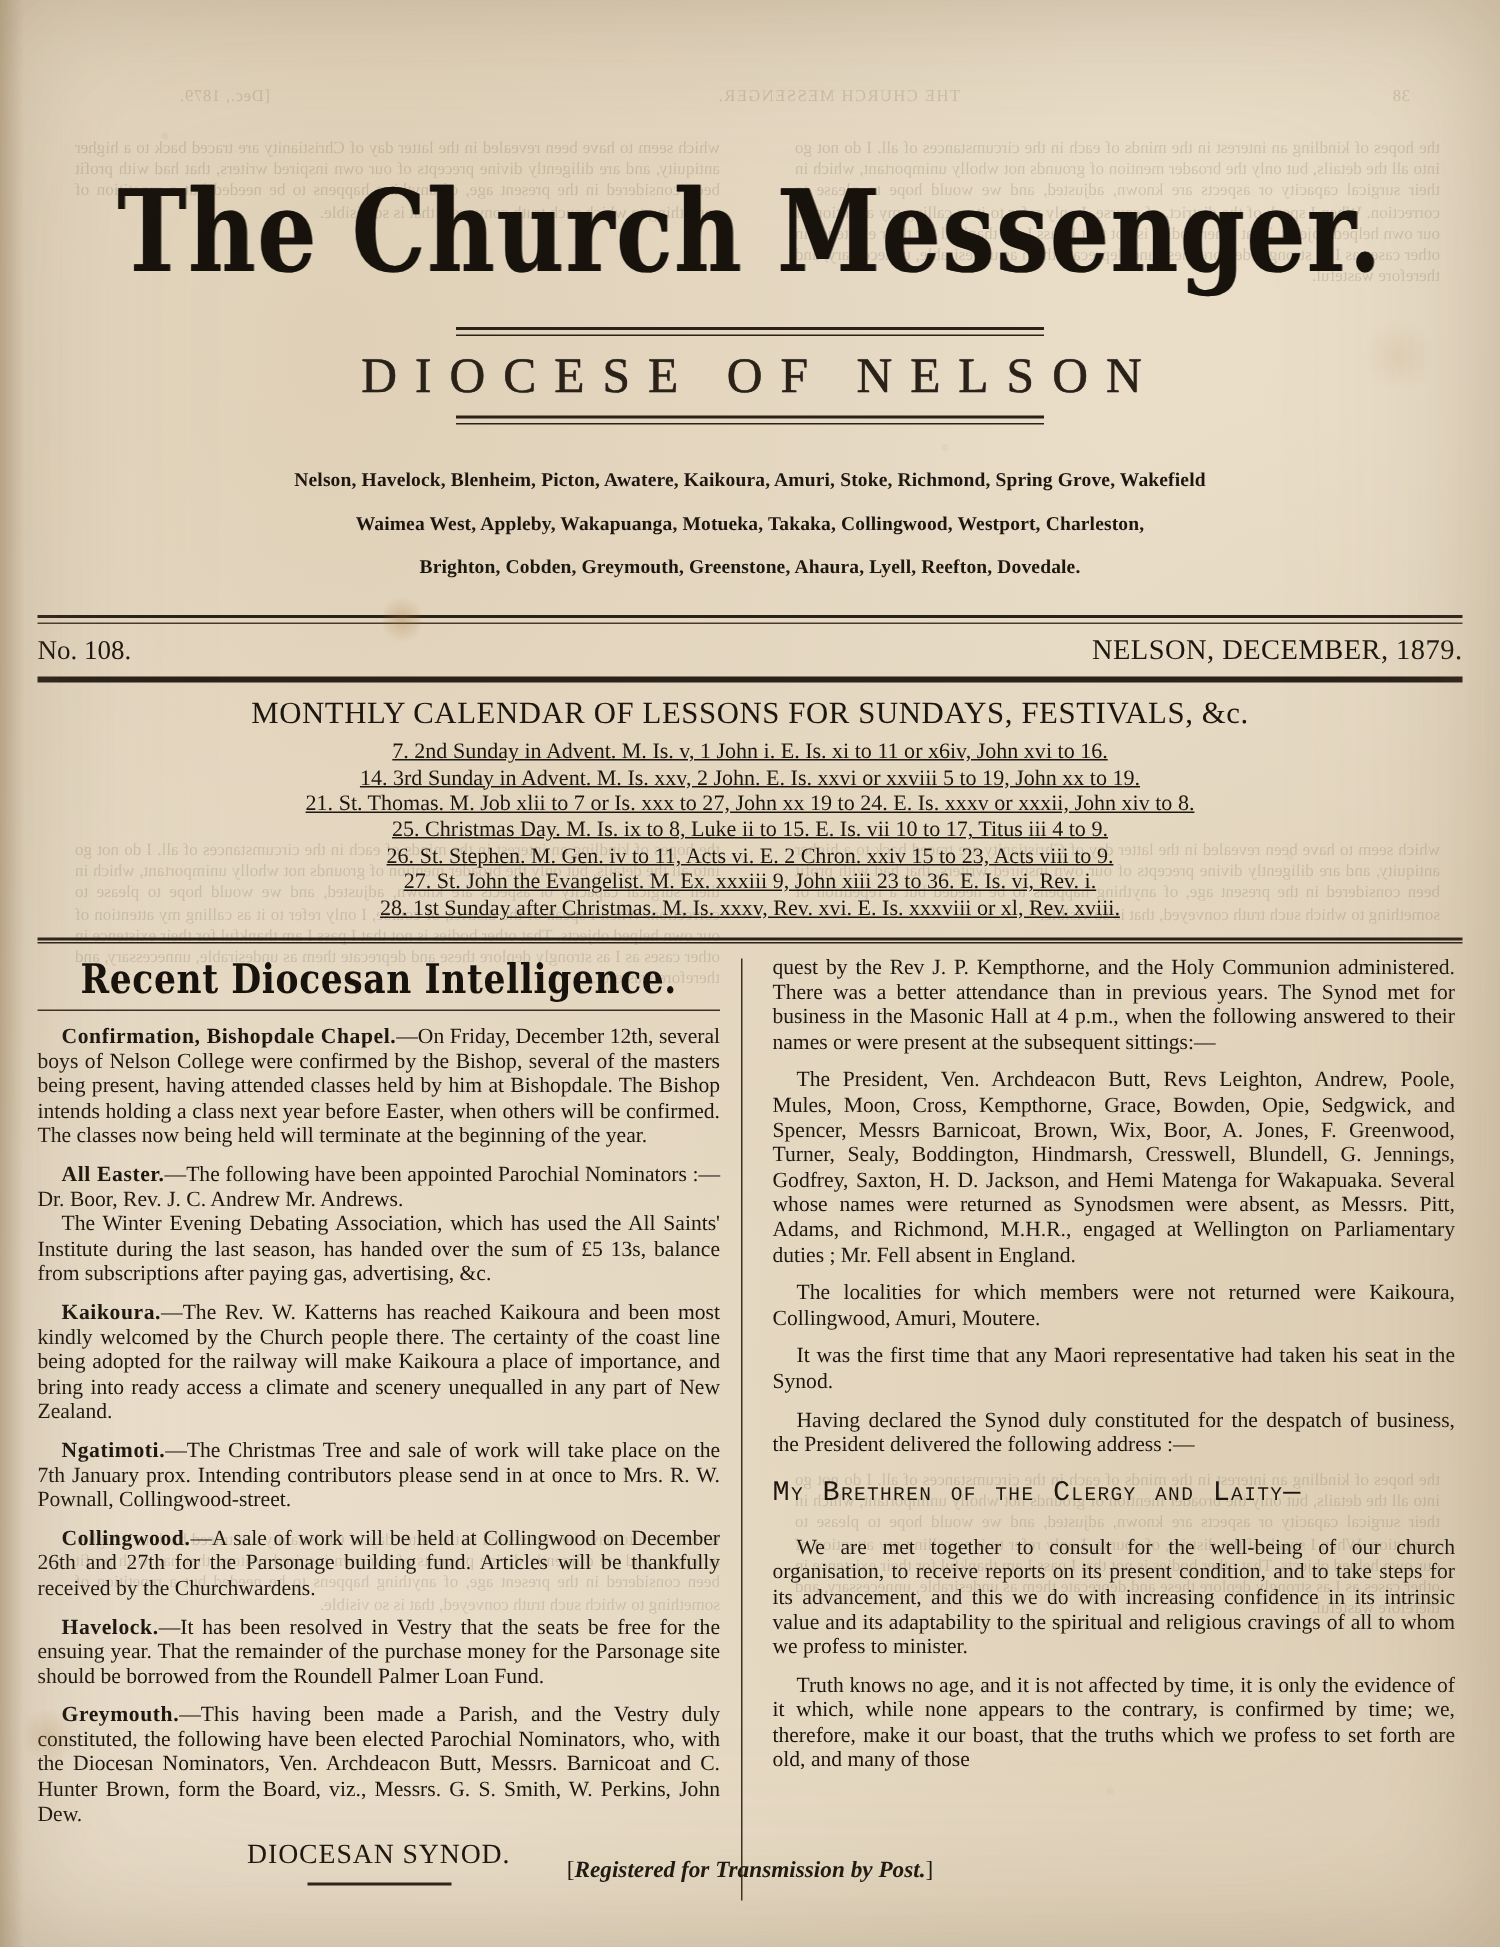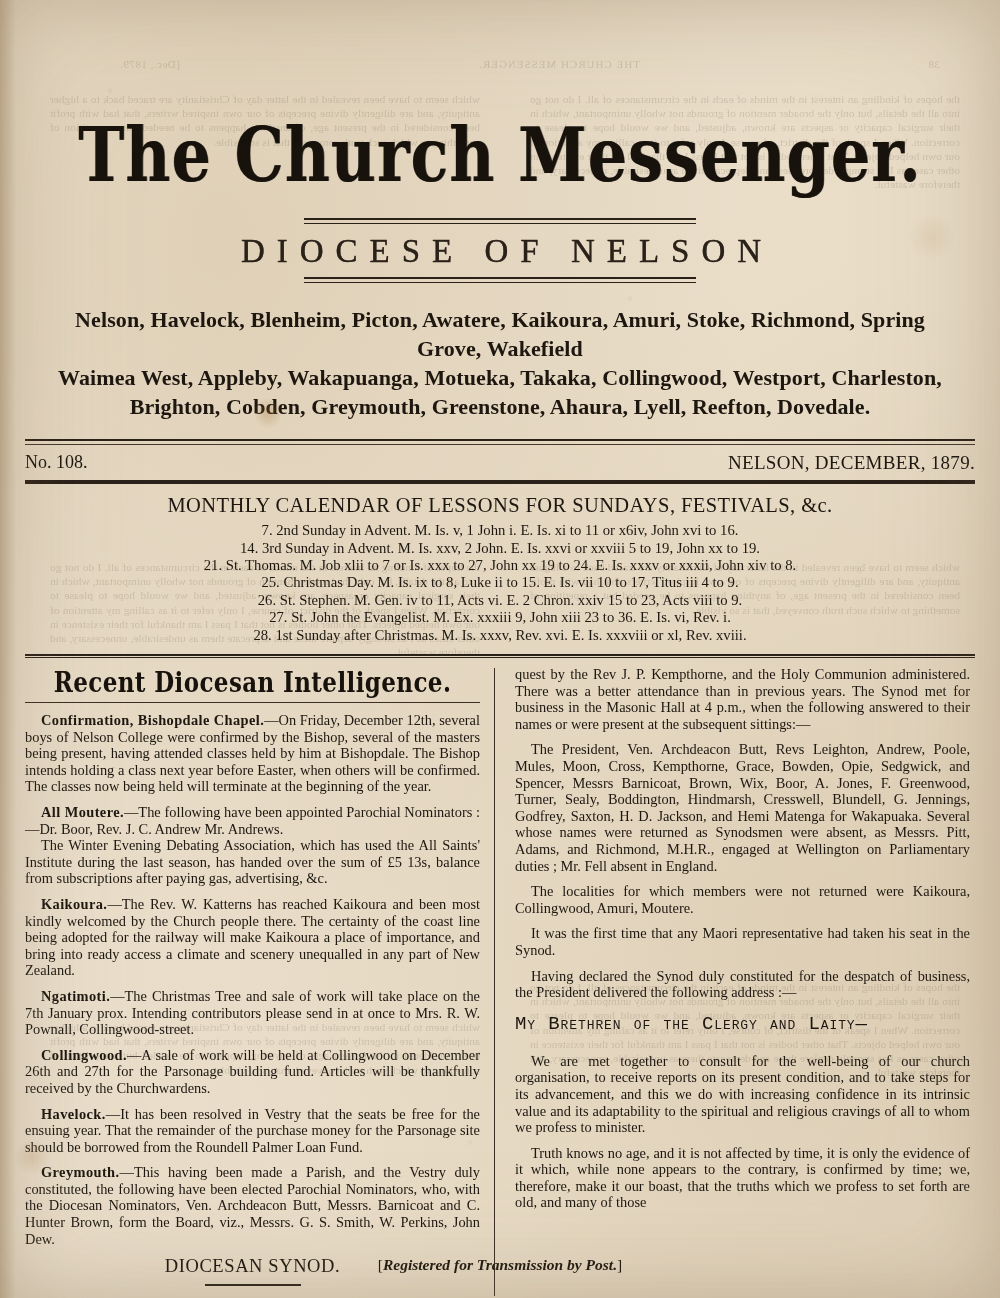--- a/index.html
+++ b/index.html
@@ -95,21 +95,21 @@
     -webkit-text-stroke: 0.3px #2a2119;
     text-shadow: 0 0 .6px rgba(42,33,25,.5);
   }
 
   .places {
     margin: 22px auto 0;
     width: 900px;
     text-align: center;
     font-family: "Liberation Serif", serif;
     font-weight: 700;
-    font-size: 22px;
+    font-size: 13px;
     line-height: 29px;
     color: #1d1710;
     letter-spacing: .1px;
   }
 
   .rule-thin-dbl {
     width: 950px; margin: 18px auto 0;
     border-top: 2.6px solid #2a2119;
     border-bottom: 1.1px solid #463a2c;
     height: 3.2px;
@@ -138,20 +138,21 @@
   .calhead {
     text-align:center; margin-top: 10px;
     font-family: "Liberation Serif", serif;
     font-size: 20.5px; letter-spacing: .4px; color:#1d1710;
   }
   .cal {
     width: 900px; margin: 5px auto 0;
     font-family: "Liberation Serif", serif;
     font-size: 14.7px; line-height: 17.4px; color:#1d1710;
     text-align: center;
+    text-decoration: underline;
   }
   .cal .row { white-space: nowrap; }
 
   .rule-after-cal {
     width: 950px; margin: 10px auto 0; position: relative; height: 4px;
   }
   .rule-after-cal::before, .rule-after-cal::after {
     content:""; position:absolute; left:0; right:0; background:#2a2119;
   }
   .rule-after-cal::before { top:0; height:2.4px; }
@@ -209,21 +210,21 @@
     letter-spacing: .9px;
     color: #1d1710;
     margin: 12px 0 18px 0;
     font-variant: small-caps;
     text-transform: none;
   }
 
   .registered {
     position: absolute;
     left: 0; right: 0;
-    bottom: 24px;
+    bottom: 42px;
     text-align: center;
     font-family: "Liberation Serif", serif;
     font-style: italic;
     font-weight: 700;
     font-size: 15.5px;
     color: #1d1710;
     z-index: 4;
   }
   .registered .brk { font-style: normal; font-weight: 400; }
 </style>
@@ -283,21 +284,21 @@
     <div class="rule-after-cal"></div>
 
     <div class="cols">
 
       <div class="col left">
         <div class="secthead-fraktur fraktur">Recent Diocesan Intelligence.</div>
         <hr class="hr-sec">
 
         <p class="body"><span class="lede">Confirmation, Bishopdale Chapel.</span><span>—On Friday, December 12th, several boys of Nelson College were confirmed by the Bishop, several of the masters being present, having attended classes held by him at Bishopdale.   The Bishop intends holding a class next year before Easter, when others will be confirmed.  The classes now being held will terminate at the beginning of the year.</span></p>
 
-        <p class="body"><span class="lede">All Moutere.</span><span>—The following have been appointed Parochial Nominators :—Dr. Boor, Rev. J. C. Andrew  Mr. Andrews.</span></p>
+        <p class="body"><span class="lede">All Easter.</span><span>—The following have been appointed Parochial Nominators :—Dr. Boor, Rev. J. C. Andrew  Mr. Andrews.</span></p>
 
         <p class="body" style="margin-top:-9px;"><span>The Winter Evening Debating Association, which has used the All Saints' Institute during the last season, has handed over the sum of £5 13s, balance from subscriptions after paying gas, advertising, &amp;c.</span></p>
 
         <p class="body"><span class="lede">Kaikoura.</span><span>—The Rev. W. Katterns has reached Kaikoura and been most kindly welcomed by the Church people there.   The certainty of the coast line being adopted for the railway will make Kaikoura a place of importance, and bring into ready access a climate and scenery unequalled in any part of New Zealand.</span></p>
 
         <p class="body"><span class="lede">Ngatimoti.</span><span>—The Christmas Tree and sale of work will take place on the 7th January prox.   Intending contributors please send in at once to Mrs. R. W. Pownall, Collingwood-street.</span></p>
 
         <p class="body"><span class="lede">Collingwood.</span><span>—A sale of work will be held at Collingwood on December 26th and 27th for the Parsonage building fund.   Articles will be thankfully received by the Churchwardens.</span></p>
 
         <p class="body"><span class="lede">Havelock.</span><span>—It has been resolved in Vestry that the seats be free for the ensuing year.   That the remainder of the purchase money for the Parsonage site should be borrowed from the Roundell Palmer Loan Fund.</span></p>

